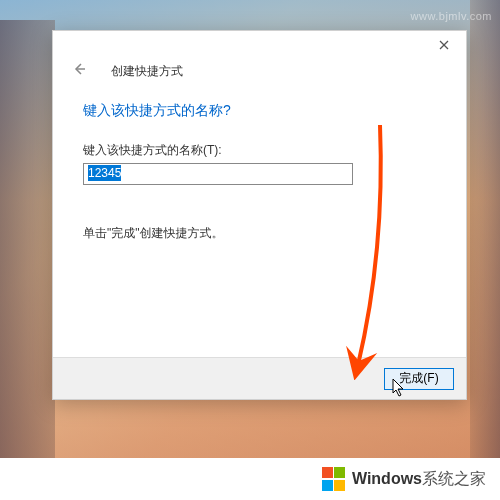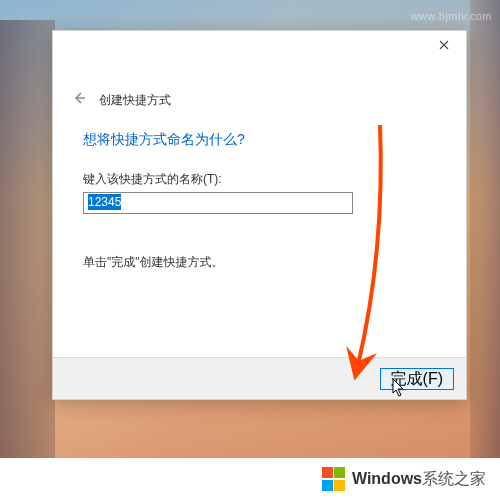--- a/index.html
+++ b/index.html
@@ -53,22 +53,21 @@
       align-items: center;
       justify-content: center;
       font-size: 13px;
       color: #555;
       cursor: pointer;
     }
     .dialog-header {
       display: flex;
       align-items: center;
       padding: 2px 18px 10px 18px;
-      gap: 12px;
-      margin-top: 29px;
+      gap: 24px;
     }
     .back-arrow {
       font-size: 18px;
       color: #888;
       cursor: pointer;
     }
     .header-title {
       font-size: 12px;
       color: #333;
     }
@@ -113,21 +112,21 @@
       border-top: 1px solid #ddd;
       display: flex;
       justify-content: flex-end;
       align-items: center;
       padding: 0 12px;
       gap: 8px;
     }
     .btn {
       min-width: 70px;
       height: 22px;
-      font-size: 16px;
+      font-size: 12px;
       background: #e8e8e8;
       border: 1px solid #aaa;
       cursor: pointer;
       padding: 0 10px;
     }
     .btn.primary {
       border: 1px solid #0078d7;
       background: #e5f1fb;
     }
     .arrow-annotation {
@@ -203,21 +202,21 @@
   <div class="dialog-header">
     <span class="back-arrow">
       <svg width="16" height="16" viewBox="0 0 16 16">
         <path d="M10 3 L5 8 L10 13" fill="none" stroke="#888" stroke-width="1.5"></path>
         <line x1="5" y1="8" x2="14" y2="8" stroke="#888" stroke-width="1.5"></line>
       </svg>
     </span>
     <span class="header-title">创建快捷方式</span>
   </div>
   <div class="dialog-body">
-    <div class="question">想将快捷方式命名为什么?</div>
+    <div class="question">键入该快捷方式的名称?</div>
     <div class="field-label">键入该快捷方式的名称(T):</div>
     <div class="text-input">
       <span class="selected">12345</span>
     </div>
     <div class="hint">单击"完成"创建快捷方式。</div>
   </div>
   <div class="dialog-footer">
     <button class="btn primary">完成(F)</button>
   </div>
 </div>

